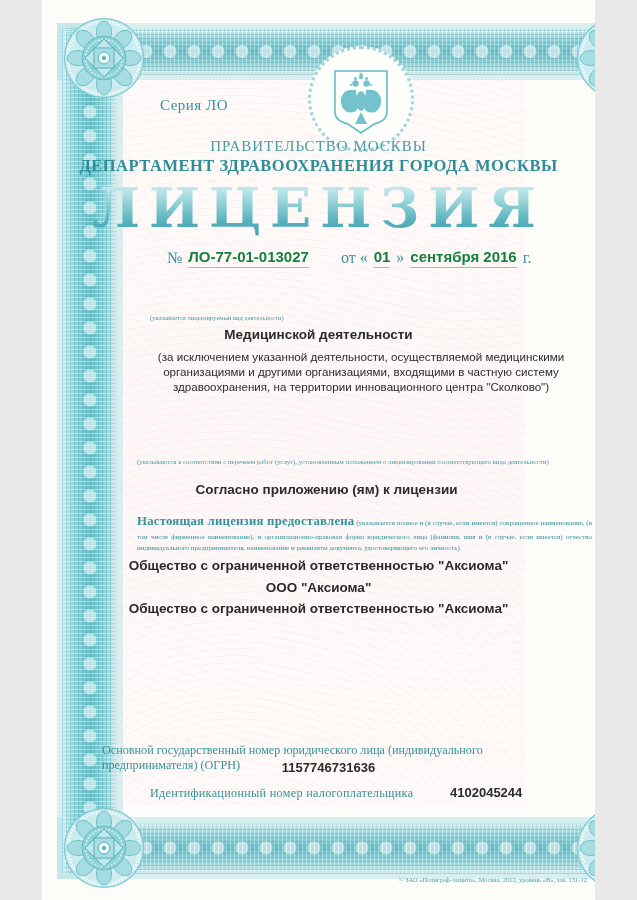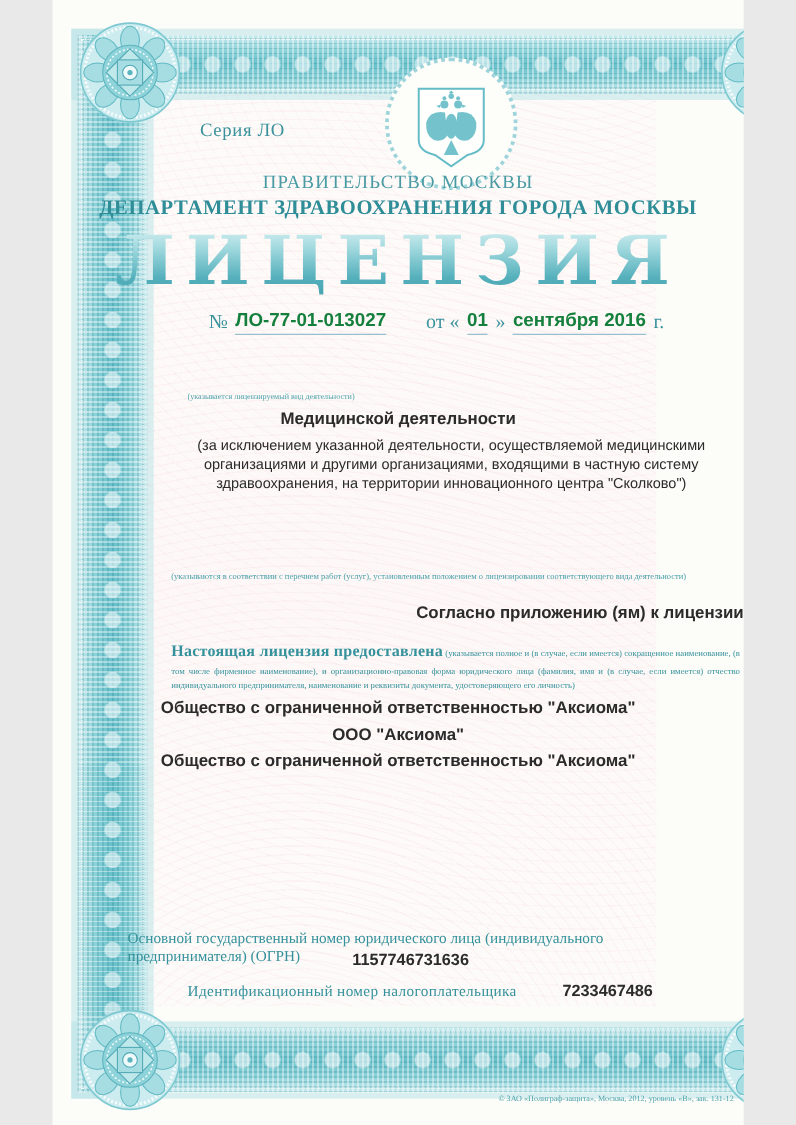--- a/index.html
+++ b/index.html
@@ -79,21 +79,21 @@
   .nr-number { flex:1.7; margin-right:26px; }
   .nr-day { width:48px; }
   .nr-month { flex:1.35; }
   .act-head { left:108px; top:294px; font-size:18px; color:#35929c; letter-spacing:1px; }
   .act-note { left:108px; top:314px; font-size:6.5px; color:#49a0a9; }
   .sans { font-family:"Liberation Sans", sans-serif; }
   .act-value { left:0; right:0; top:327px; text-align:center; font-weight:bold; font-size:13.5px; color:#2b2b2b; }
   .act-exc { left:84px; width:470px; top:350px; text-align:center; font-size:11.6px; color:#2b2b2b; line-height:1.28; }
   .works-par { left:95px; width:452px; top:422px; text-align:justify; font-size:12.3px; color:#35919b; line-height:1.35; }
   .works-note { left:95px; width:452px; top:458px; font-size:6.8px; color:#49a0a9; }
-  .works-value { left:16px; right:0; top:482px; text-align:right; font-weight:bold; font-size:13.5px; color:#2b2b2b; }
+  .works-value { left:16px; right:0; top:482px; text-align:center; font-weight:bold; font-size:13.5px; color:#2b2b2b; }
   .grantee-par { left:95px; width:455px; top:512px; text-align:justify; color:#35919b; line-height:1.55; font-size:7px; }
   .grantee-lead { font-size:12.8px; font-weight:bold; letter-spacing:0.2px; }
   .grantee-line { left:0; right:0; text-align:center; font-weight:bold; font-size:13.5px; color:#2b2b2b; }
   .g1 { top:558px; } .g2 { top:580px; } .g3 { top:601px; }
   .ogrn-label { left:60px; right:60px; top:743px; text-align:left; font-size:12.2px; color:#35919b; }
   .ogrn-value { left:60px; right:40px; top:760px; text-align:center; font-weight:bold; font-size:13px; color:#2b2b2b; }
   .inn-label { left:108px; top:786px; font-size:12.2px; color:#35919b; letter-spacing:0.3px; }
   .inn-value { left:408px; top:785px; font-weight:bold; font-size:13px; color:#2b2b2b; }
   .printer { right:8px; top:876px; font-size:6.5px; color:#49a0a9; z-index:6; }
 </style>
@@ -195,16 +195,16 @@
     <span>(указывается полное и (в случае, если имеется) сокращенное наименование, (в том числе фирменное наименование), и организационно-правовая форма юридического лица (фамилия, имя и (в случае, если имеется) отчество индивидуального предпринимателя, наименование и реквизиты документа, удостоверяющего его личность)</span>
   </p>
 
   <div class="abs sans grantee-line g1">Общество с ограниченной ответственностью "Аксиома"</div>
   <div class="abs sans grantee-line g2">ООО "Аксиома"</div>
   <div class="abs sans grantee-line g3">Общество с ограниченной ответственностью "Аксиома"</div>
 
   <div class="abs ogrn-label">Основной государственный номер юридического лица (индивидуального предпринимателя) (ОГРН)</div>
   <div class="abs sans ogrn-value">1157746731636</div>
   <div class="abs inn-label">Идентификационный номер налогоплательщика</div>
-  <div class="abs sans inn-value">7233467486</div>
+  <div class="abs sans inn-value">4102045244</div>
 
   <div class="abs printer">© ЗАО «Полиграф-защита», Москва, 2012, уровень «В», зак. 131-12</div>
 </div>
 
 </body></html>

